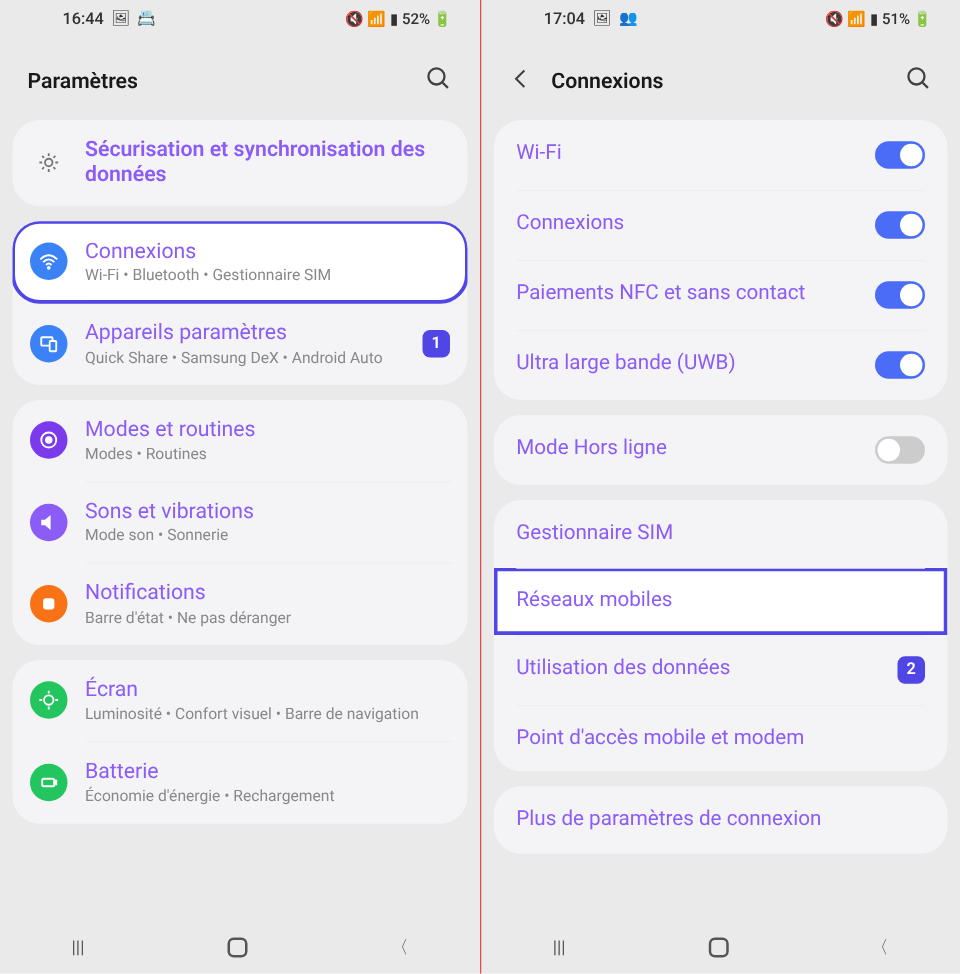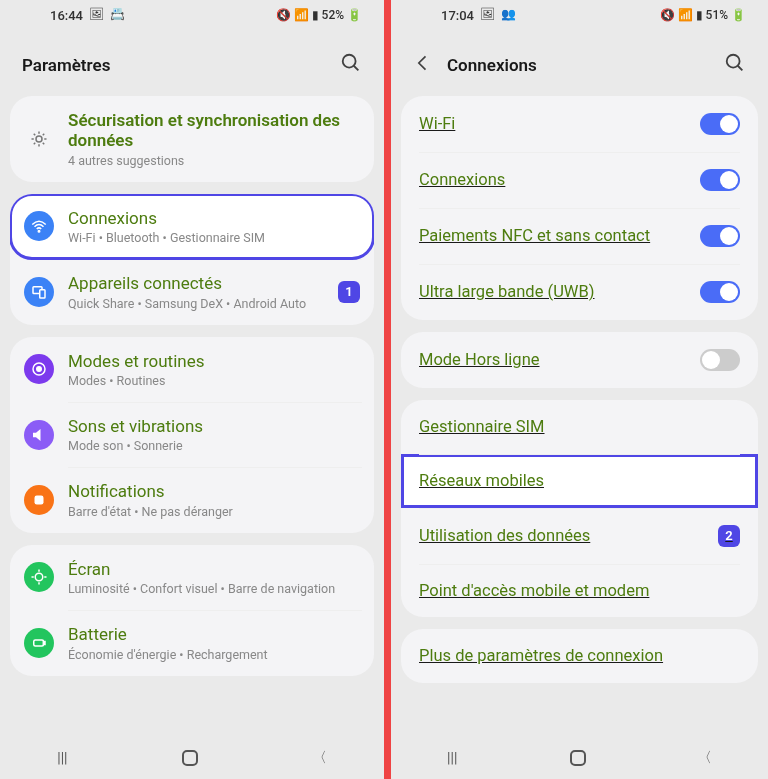--- a/index.html
+++ b/index.html
@@ -10,21 +10,21 @@
     height: 779px;
     display: flex;
     color: #1a1a1a;
   }
   .column {
     width: 384px;
     height: 779px;
     position: relative;
     background: #f2f2f2;
   }
-  .column + .column { border-left: 7px solid #ef4444; }
+  .column + .column { border-left: 1px solid #ef4444; }
 
   
   .status {
     height: 30px;
     display: flex;
     align-items: center;
     padding: 0 22px 0 50px;
     font-size: 13px;
     font-weight: 500;
     color: #333;
@@ -69,21 +69,21 @@
   .ico {
     width: 30px; height: 30px;
     border-radius: 50%;
     display: flex; align-items: center; justify-content: center;
     flex-shrink: 0;
     color:#fff;
     font-size: 15px;
   }
   .ico svg { width:18px; height:18px; }
   .txt { flex:1; min-width:0;}
-  .title { font-size: 17px; color:#4d7c0f; line-height:1.2;}
+  .title { font-size: 17px; color:#8b5cf6; line-height:1.2;}
   .sub { font-size: 12.5px; color:#888; margin-top:2px;}
   .badge {
     background:#4f46e5; color:#fff;
     font-size:13px; font-weight:600;
     width:22px;height:22px;border-radius:6px;
     display:flex;align-items:center;justify-content:center;
     flex-shrink:0;
   }
   .hl {
     outline: 3px solid #4f46e5;
@@ -92,24 +92,23 @@
     position: relative;
     z-index: 2;
   }
   .hl-mid {
     box-shadow: inset 0 0 0 3px #4f46e5;
     background:#fff;
   }
 
   
   .srow {
-    display:flex; align-items:center;
+    display:flex; 
     padding: 17px 18px;
     position:relative;
-    text-decoration:underline;
   }
   .srow + .srow::before{
     content:""; position:absolute; top:0; left:18px; right:18px;
     height:1px; background:#eee;
   }
   .srow .title { flex:1; font-size:16.5px;}
   .srow .sub {font-size:12.5px;}
   .srow .inner {flex:1;}
 
   .toggle {
@@ -184,21 +183,20 @@
             <line x1="2" y1="12" x2="5" y2="12"></line>
             <line x1="19" y1="12" x2="22" y2="12"></line>
             <line x1="5" y1="5" x2="7" y2="7"></line>
             <line x1="17" y1="17" x2="19" y2="19"></line>
             <line x1="5" y1="19" x2="7" y2="17"></line>
             <line x1="17" y1="7" x2="19" y2="5"></line>
           </svg>
       </div>
       <div class="txt">
         <div class="title" style="font-weight:600;">Sécurisation et synchronisation des données</div>
-        <div class="sub">4 autres suggestions</div>
       </div>
     </div>
   </div>
 
   <div class="card">
     <div class="row hl" style="background:#fff;">
       <div class="ico c-wifi">
         <svg viewBox="0 0 24 24" fill="none" stroke="#fff" stroke-width="2">
             <path d="M3 10 q9 -9 18 0"></path>
             <path d="M6 13 q6 -6 12 0"></path>
@@ -212,21 +210,21 @@
       </div>
     </div>
     <div class="row">
       <div class="ico c-dev">
         <svg viewBox="0 0 24 24" fill="#fff">
             <rect x="4" y="5" width="12" height="9" rx="1" fill="none" stroke="#fff" stroke-width="2"></rect>
             <rect x="13" y="9" width="7" height="11" rx="1" fill="#3b82f6" stroke="#fff" stroke-width="2"></rect>
           </svg>
       </div>
       <div class="txt">
-        <div class="title">Appareils connectés</div>
+        <div class="title">Appareils paramètres</div>
         <div class="sub">Quick Share  •  Samsung DeX  •  Android Auto</div>
       </div>
       <div class="badge">1</div>
     </div>
   </div>
 
   <div class="card">
     <div class="row">
       <div class="ico c-modes">
         <svg viewBox="0 0 24 24" fill="none" stroke="#fff" stroke-width="2">

